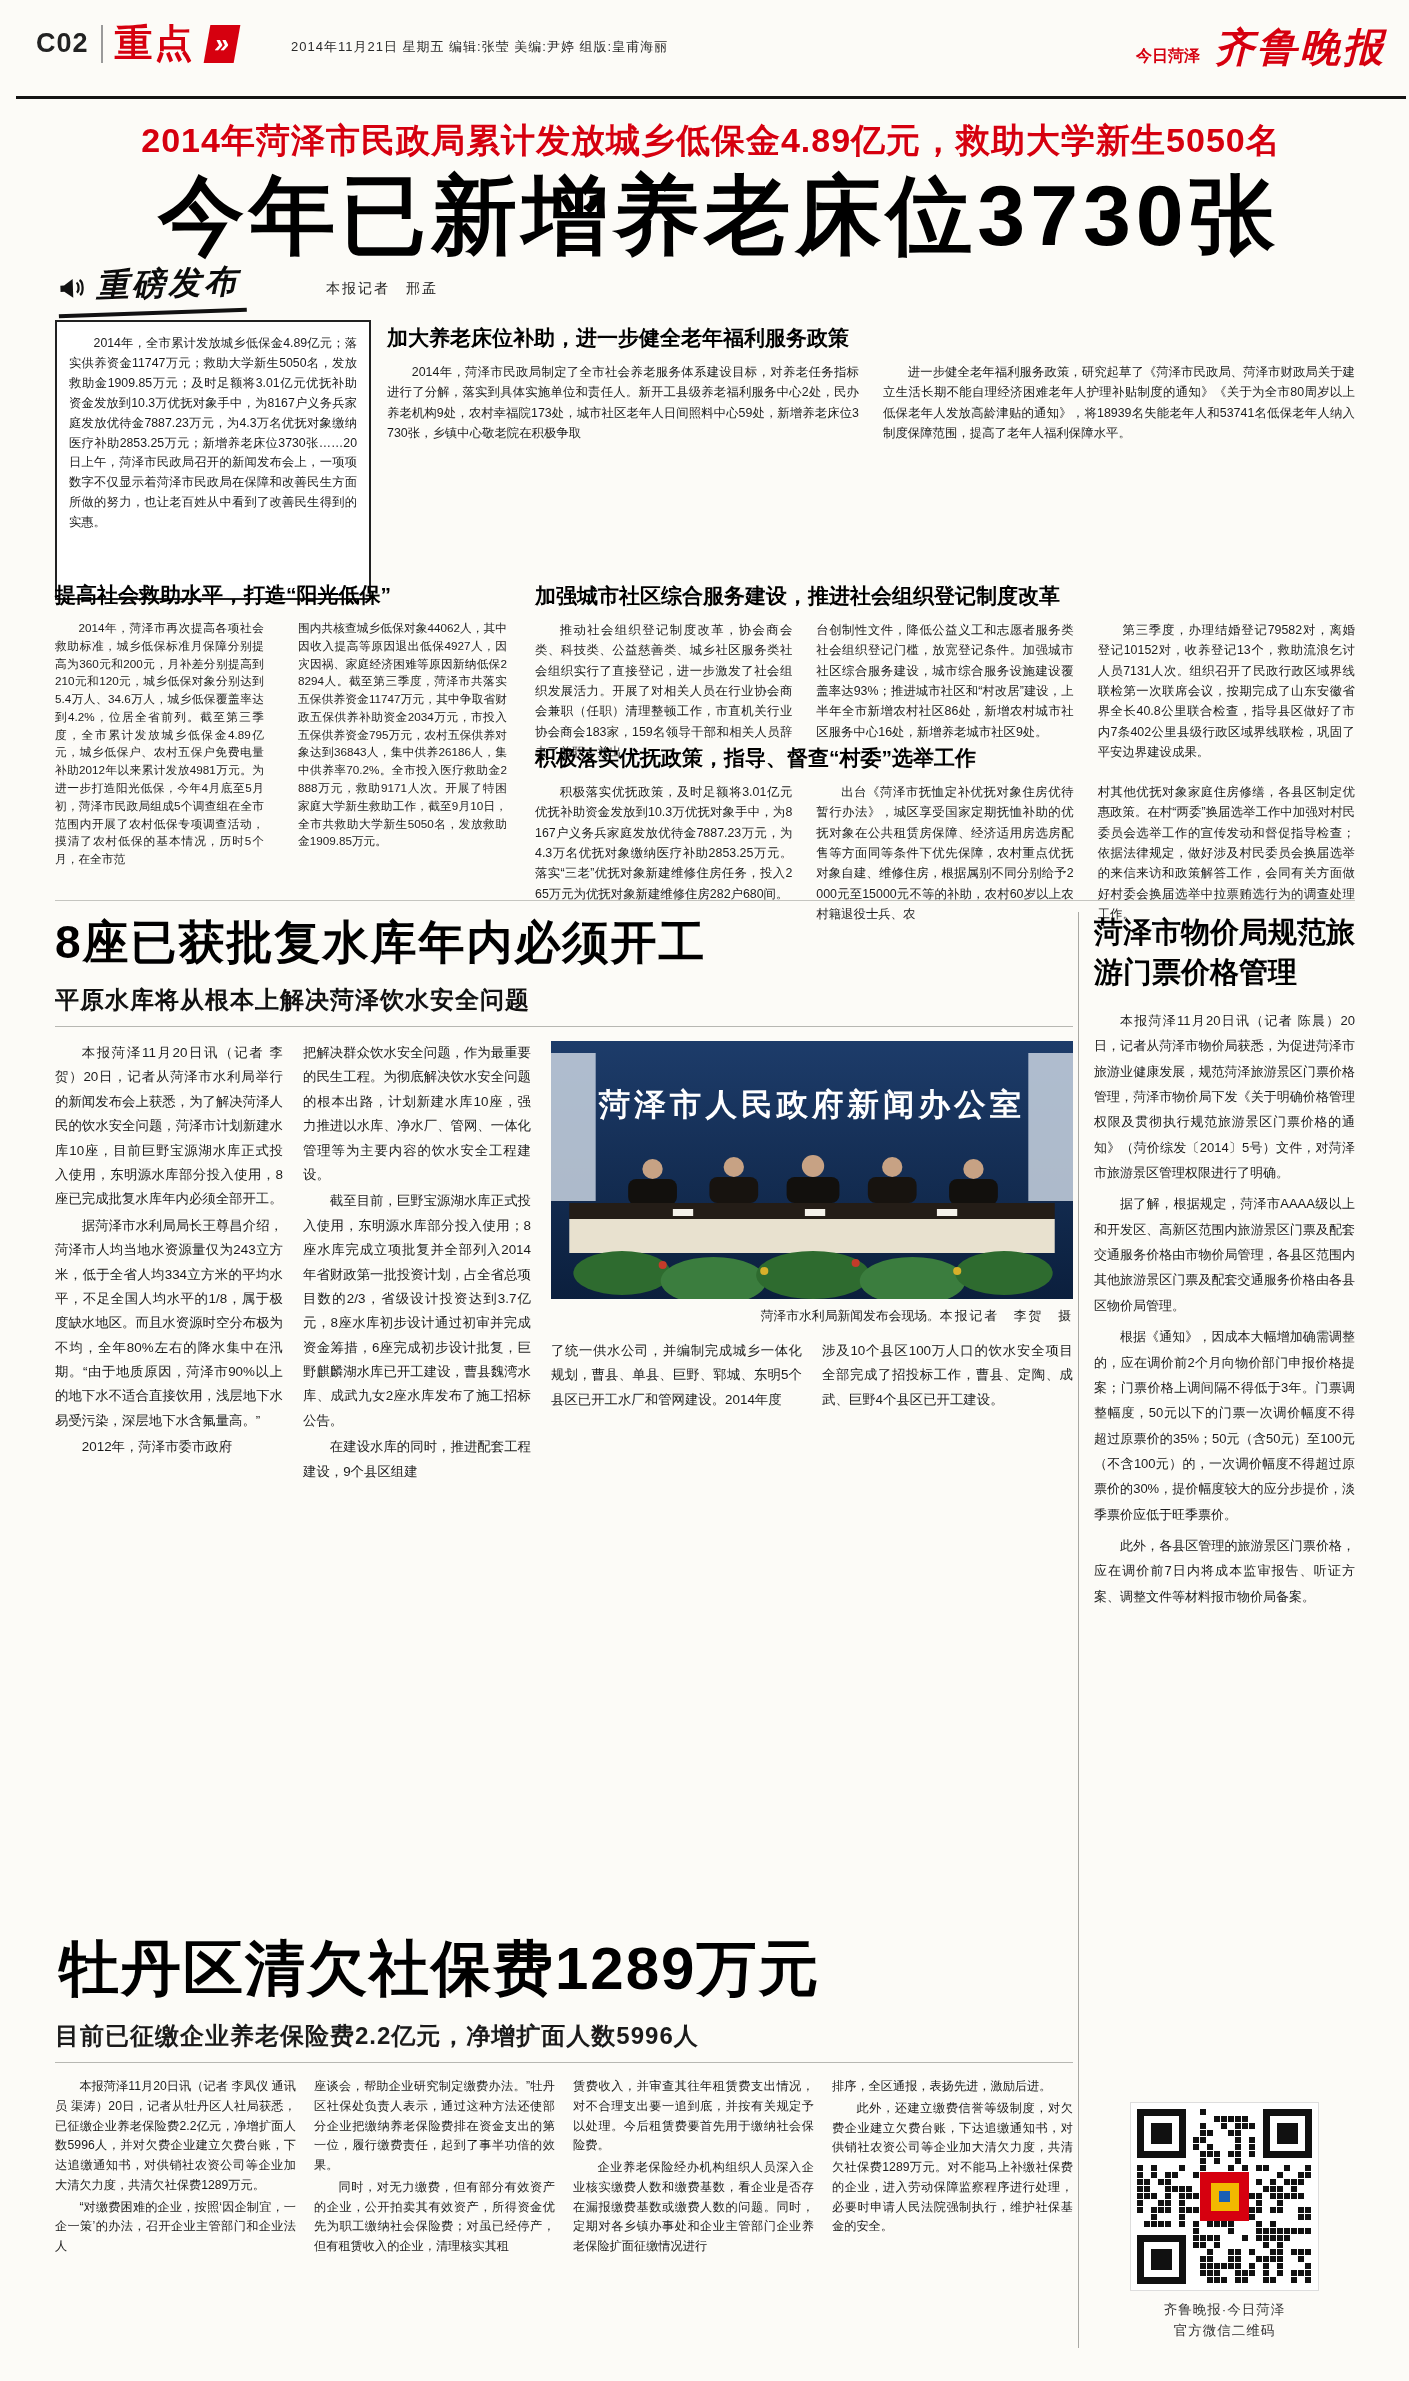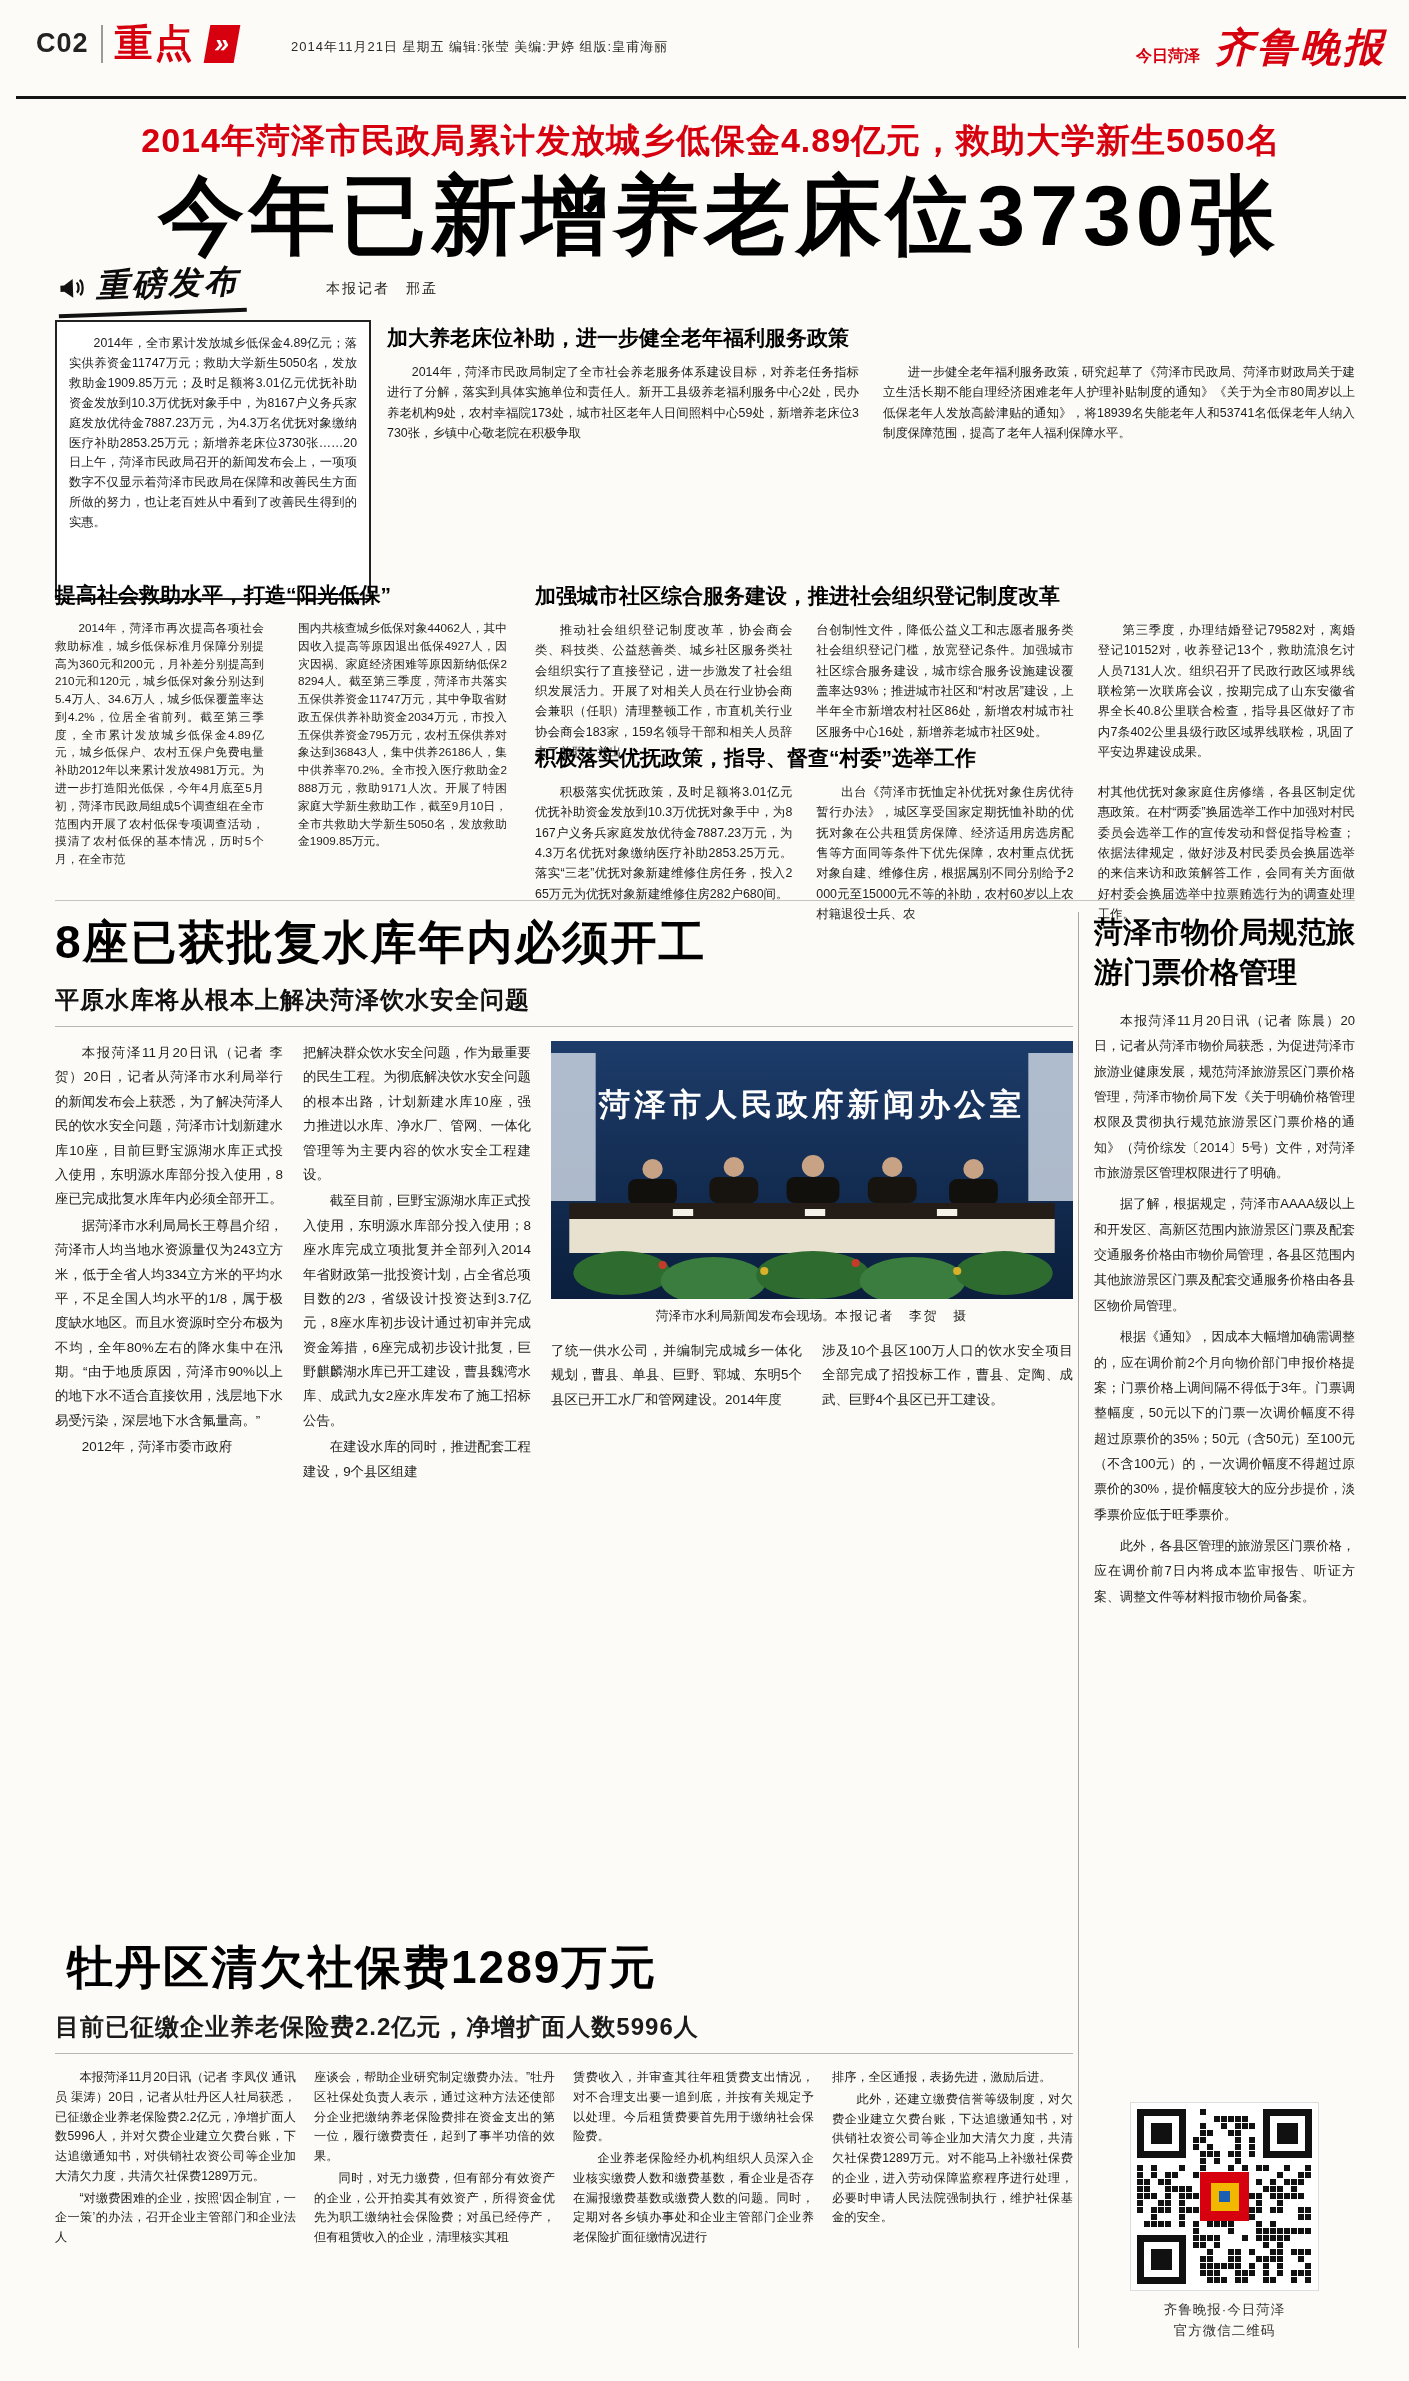--- a/index.html
+++ b/index.html
@@ -57,40 +57,40 @@
   .water{position:absolute;top:912px;left:55px;width:1018px;height:995px;}
   .water-headline{margin:0;font-size:46px;font-weight:900;color:#000;letter-spacing:2px;}
   .water-subhead{font-size:24px;font-weight:600;color:#111;margin-top:10px;padding-bottom:10px;
                  border-bottom:1px solid #b7b7b2;letter-spacing:1px;}
   .water-body{display:flex;margin-top:14px;}
   .wcol{width:228px;flex:none;font-size:13.4px;line-height:1.82;text-align:justify;word-break:break-all;}
   .wcol + .wcol,.wright{margin-left:20px;}
   .wright{flex:1;}
   .photo{position:relative;width:100%;height:258px;background:#0c2140;}
   .photo svg{display:block;width:100%;height:100%;}
-  .photo-caption{display:flex;justify-content:center;align-items:baseline;
+  .photo-caption{display:flex;justify-content:flex-end;align-items:baseline;
                  font-size:12.8px;color:#222;margin-top:9px;}
   .photo-credit{letter-spacing:2px;}
   .wafter{display:flex;margin-top:14px;}
   .wacol{flex:1;font-size:13.4px;line-height:1.82;text-align:justify;word-break:break-all;}
   .wacol + .wacol{margin-left:20px;}
 
   
   .rail{position:absolute;top:912px;left:1094px;width:261px;height:1436px;display:flex;flex-direction:column;}
   .rail-title{margin:0 0 16px;font-size:29px;font-weight:900;line-height:1.38;color:#000;}
   .rail-body p{font-size:13px;line-height:1.95;text-align:justify;word-break:break-all;
                text-indent:2em;margin:0 0 6px;}
   .rail-spacer{flex:1;}
   .qr-block{text-align:center;padding-bottom:6px;}
   .qr-wrap{width:187px;height:187px;margin:0 auto 10px;background:#fff;outline:1px solid #ddd;}
   .qr-caption{font-size:13.5px;color:#333;line-height:1.55;letter-spacing:1px;}
 
   
   .social{position:absolute;top:1925px;left:55px;width:1018px;height:445px;}
-  .social-headline{margin:12px;font-size:46px;font-weight:900;color:#000;letter-spacing:2px;}
+  .social-headline{margin:4px;font-size:60px;font-weight:900;color:#000;letter-spacing:2px;}
   .social-subhead{font-size:24px;font-weight:600;margin-top:10px;padding-bottom:10px;
                   border-bottom:1px solid #b7b7b2;letter-spacing:1px;}
   .social-body{display:flex;margin-top:14px;}
   .scol{flex:1;font-size:12.2px;line-height:1.62;text-align:justify;word-break:break-all;}
   .scol + .scol{margin-left:18px;}
 </style>
 </head>
 <body>
 
 <div class="page">

